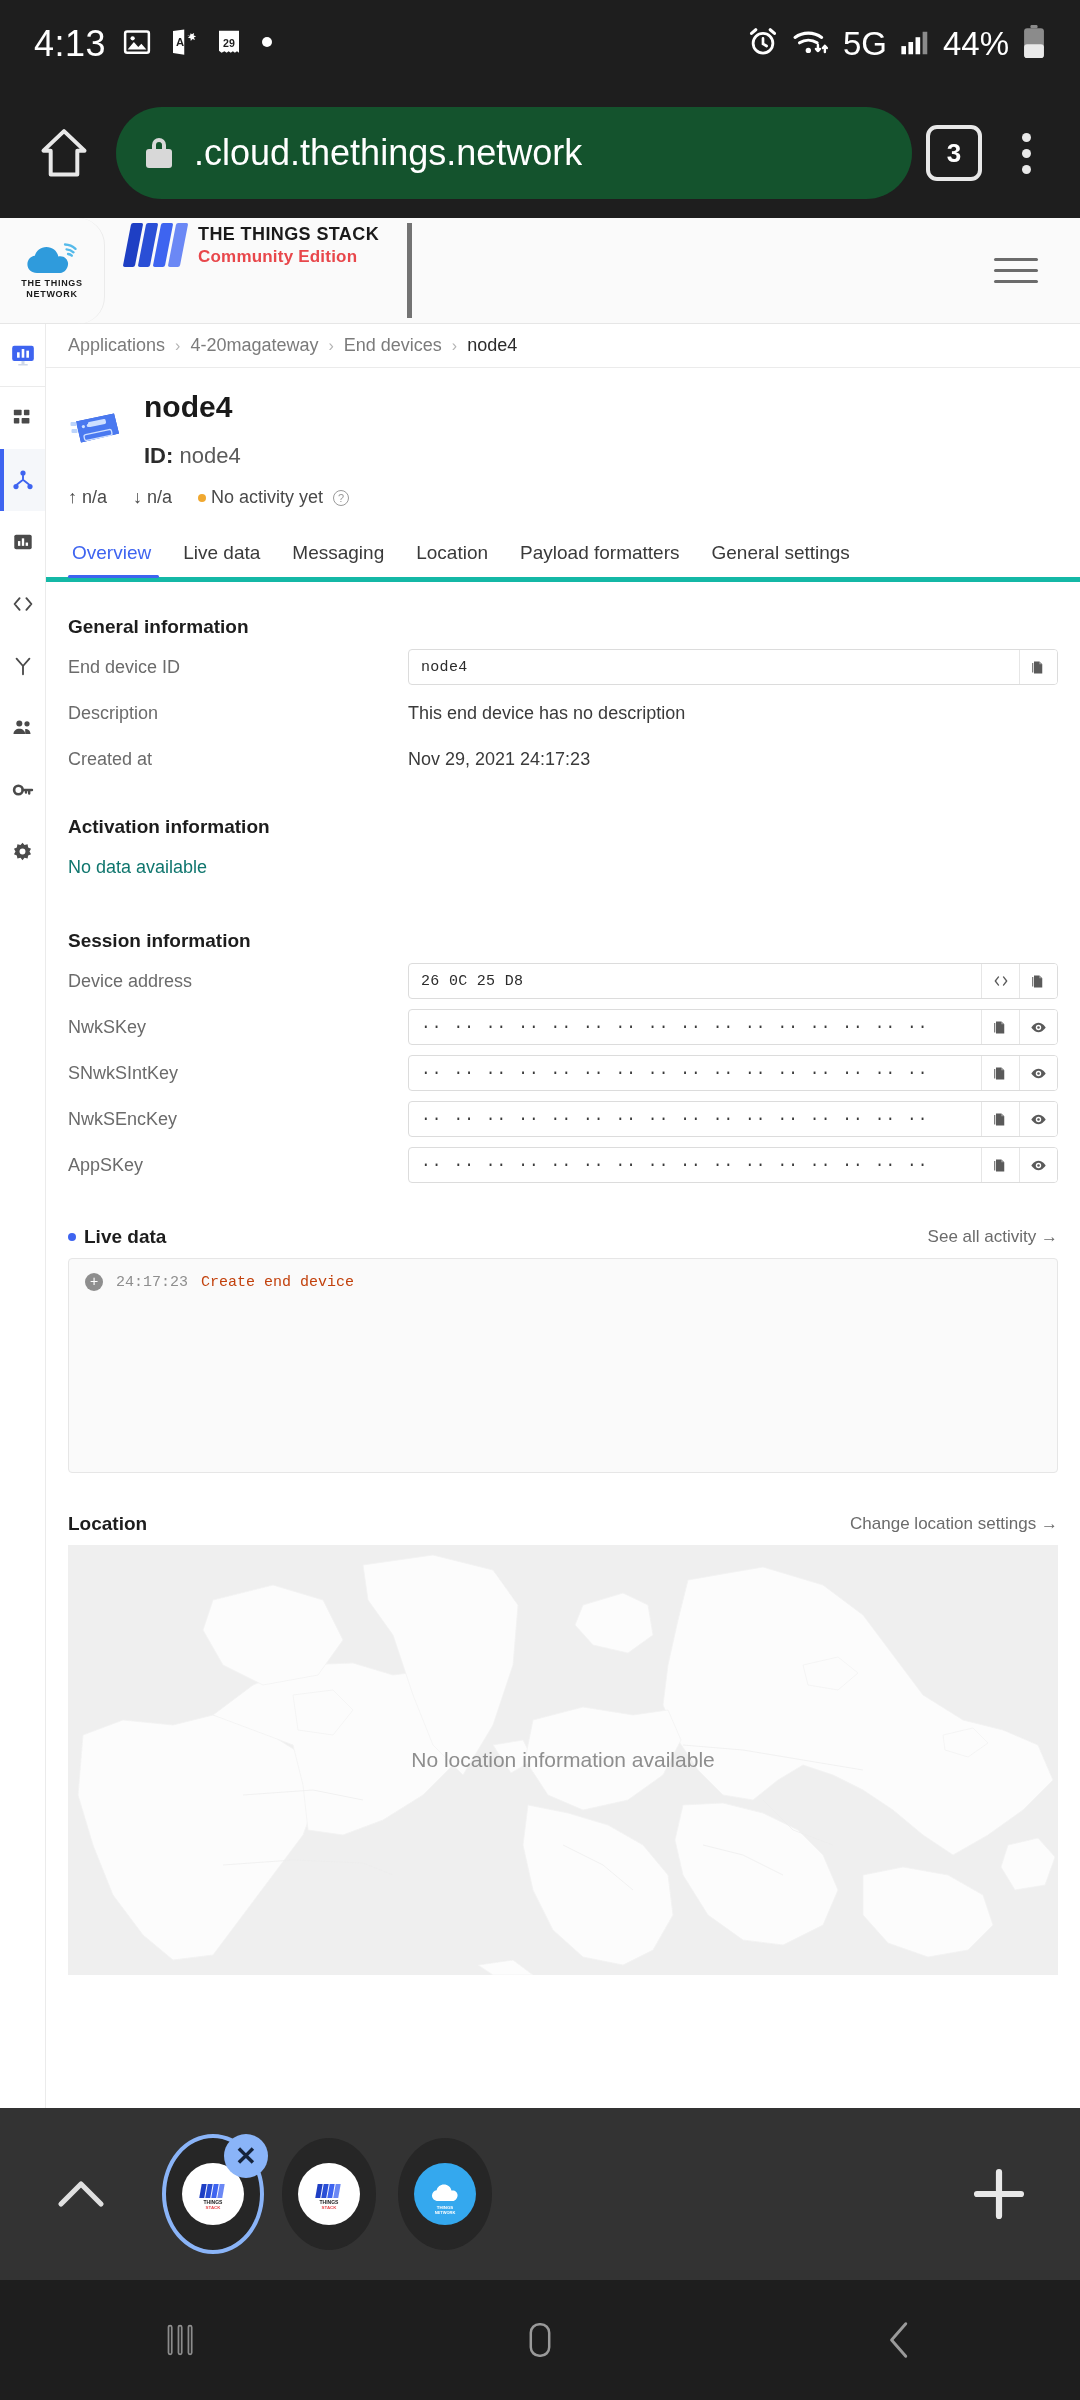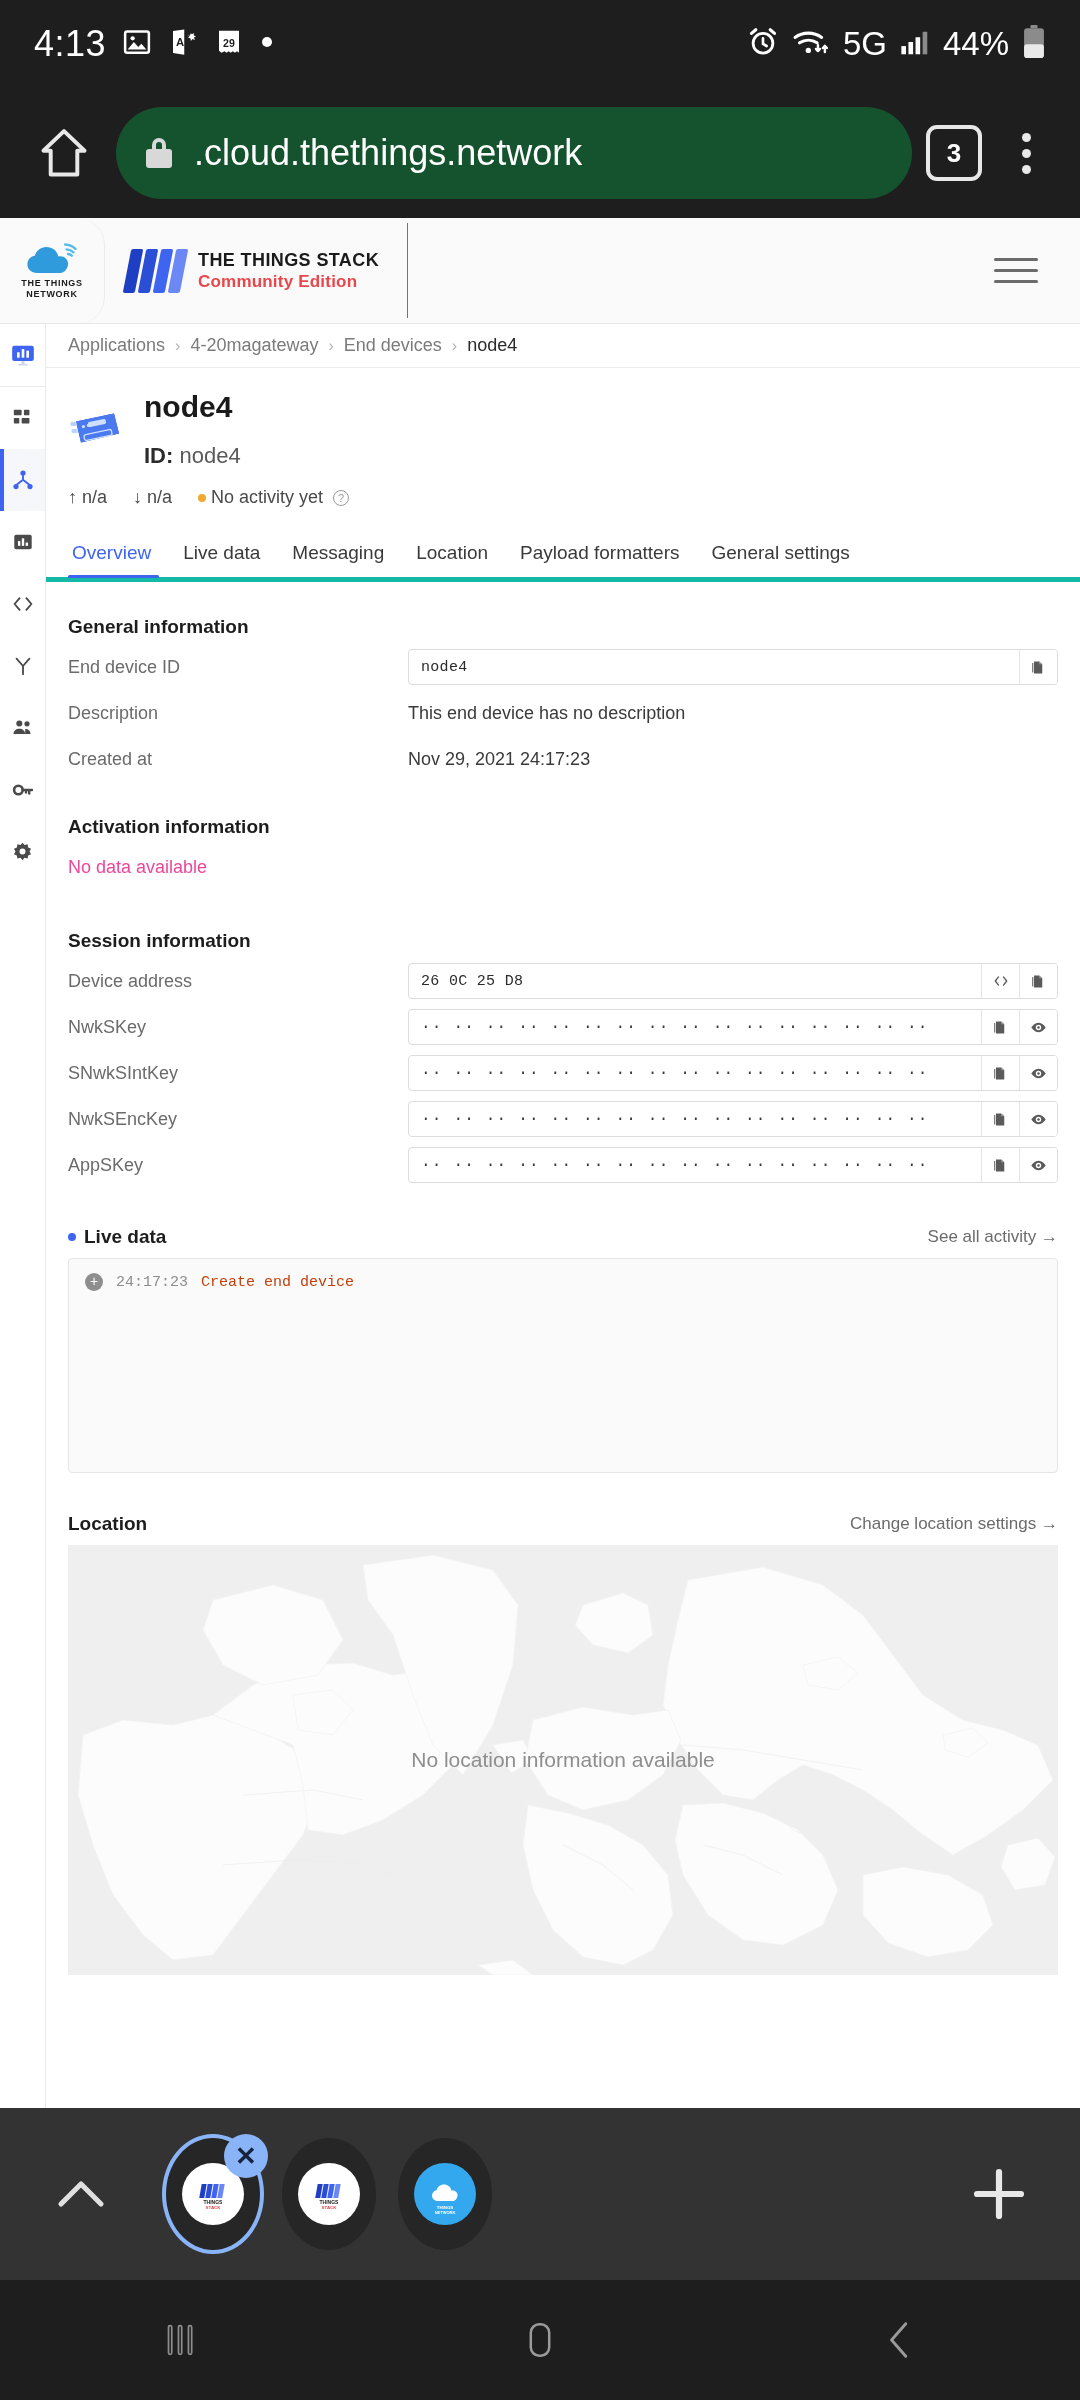--- a/index.html
+++ b/index.html
@@ -25,21 +25,21 @@
   .kebab { width:56px; display:flex; flex-direction:column; align-items:center; gap:7px; }
   .kebab span { width:9px; height:9px; border-radius:50%; background:#e8e8e8; display:block; }
 
   
   .page { position:absolute; top:218px; left:0; width:1080px; height:1890px; background:#ffffff; overflow:hidden; }
 
   .appheader { height:106px; background:#fafafa; border-bottom:1px solid #e6e6e6; display:flex; align-items:center; }
   .ttn-logo-cell { width:105px; height:106px; display:flex; flex-direction:column; align-items:center; justify-content:center; border-right:1px solid #ebebeb; gap:2px;border-radius:27px; }
   .ttn-cloud { width:54px; height:34px; position:relative; }
   .ttn-wordmark { font-size:9px; font-weight:700; letter-spacing:0.7px; color:#1a1a1a; line-height:1.15; text-align:center; }
-  .stack-logo-cell { display:flex; align-items:center; gap:14px; padding:0 28px 0 22px; height:95px; border-right:1px solid #737373; }
+  .stack-logo-cell { display:flex; align-items:flex-start; gap:14px; padding:0 28px 0 22px; height:95px; border-right:5px solid #737373; }
   .stack-bars { display:flex; gap:3px; transform:skewX(-11deg); }
   .stack-bars i { display:block; width:12px; height:44px; border-radius:2px; }
   .stack-txt1 { font-size:18px; font-weight:700; color:#1a1a1a; letter-spacing:0.4px; line-height:1.25; }
   .stack-txt2 { font-size:17px; font-weight:700; letter-spacing:0.2px; line-height:1.25; }
   .hamburger { margin-left:auto; margin-right:42px; display:flex; flex-direction:column; gap:8px; }
   .hamburger span { display:block; width:44px; height:3px; background:#6b6b6b; border-radius:2px; }
 
   .bodywrap { display:flex; }
   .sidebar { width:46px; background:#fff; border-right:1px solid #ebebeb; flex:0 0 auto; padding-top:0; min-height:1784px; }
   .sb-item { height:62px; display:flex; align-items:center; justify-content:center; position:relative; }
@@ -70,21 +70,21 @@
   .tab:first-child { padding-left:4px; }
   .tab.active { color:#3e64f0; }
   .tab.active::after { content:""; position:absolute; left:4px; right:4px; bottom:-1px; height:3px; background:#3e64f0; border-radius:2px; }
   .tab:first-child.active::after { left:0; right:8px; }
 
   .sect { padding:0 22px; }
   .sect-title { font-size:19px; font-weight:700; color:#1d1d1d; margin-top:34px; margin-bottom:6px; }
   .row { display:flex; align-items:center; min-height:46px; }
   .row-label { width:340px; flex:0 0 auto; font-size:18px; color:#6b6b6b; }
   .row-value { font-size:18px; color:#3a3a3a; }
-  .muted { color:#ec4899; font-size:18px; }
+  .muted { color:#0f766e; font-size:18px; }
 
   .field { flex:1; display:flex; align-items:stretch; border:1px solid #dcdcdc; border-radius:4px; background:#fff; height:36px; max-width:665px; }
   .field-input { flex:1; padding:0 12px; display:flex; align-items:center; font-family:"Liberation Mono", monospace; font-size:15px; color:#2b2b2b; letter-spacing:0.3px; overflow:hidden; white-space:nowrap; }
   .field-btn { width:38px; border-left:1px solid #e6e6e6; display:flex; align-items:center; justify-content:center; background:#fff; }
   .field-btn:last-child { border-radius:0 3px 3px 0; }
   .dots { font-family:"Liberation Mono", monospace; font-size:16px; color:#3a3a3a; letter-spacing:1.2px; }
 
   .livehead { display:flex; align-items:center; margin-top:38px; }
   .livehead .lt { font-size:19px; font-weight:700; color:#1d1d1d; display:flex; align-items:center; gap:8px; }
   .dot-blue { width:8px; height:8px; border-radius:50%; background:#3e64f0; display:inline-block; }

